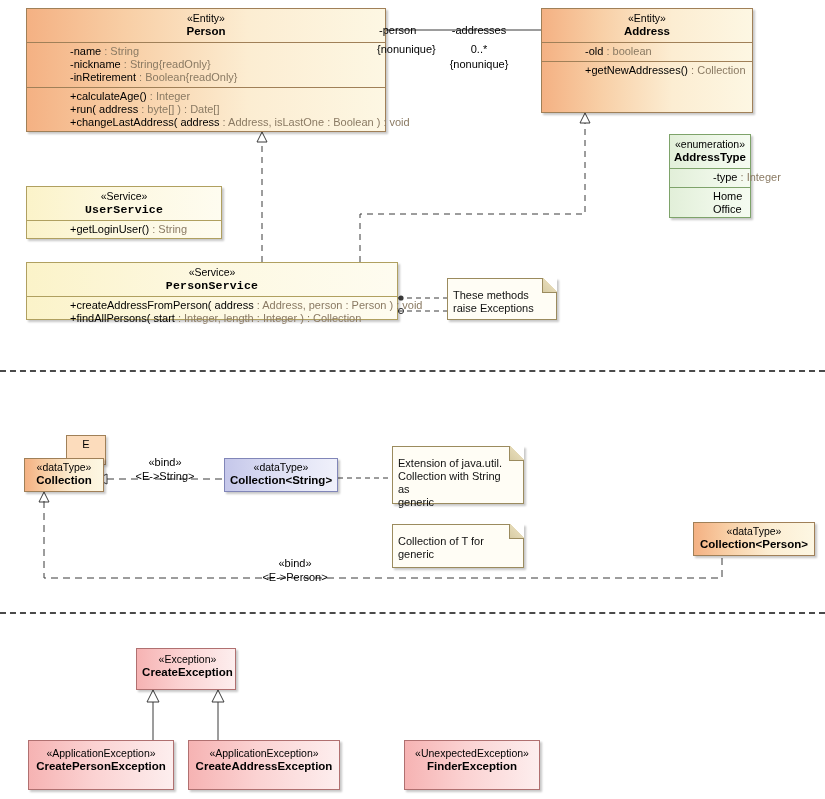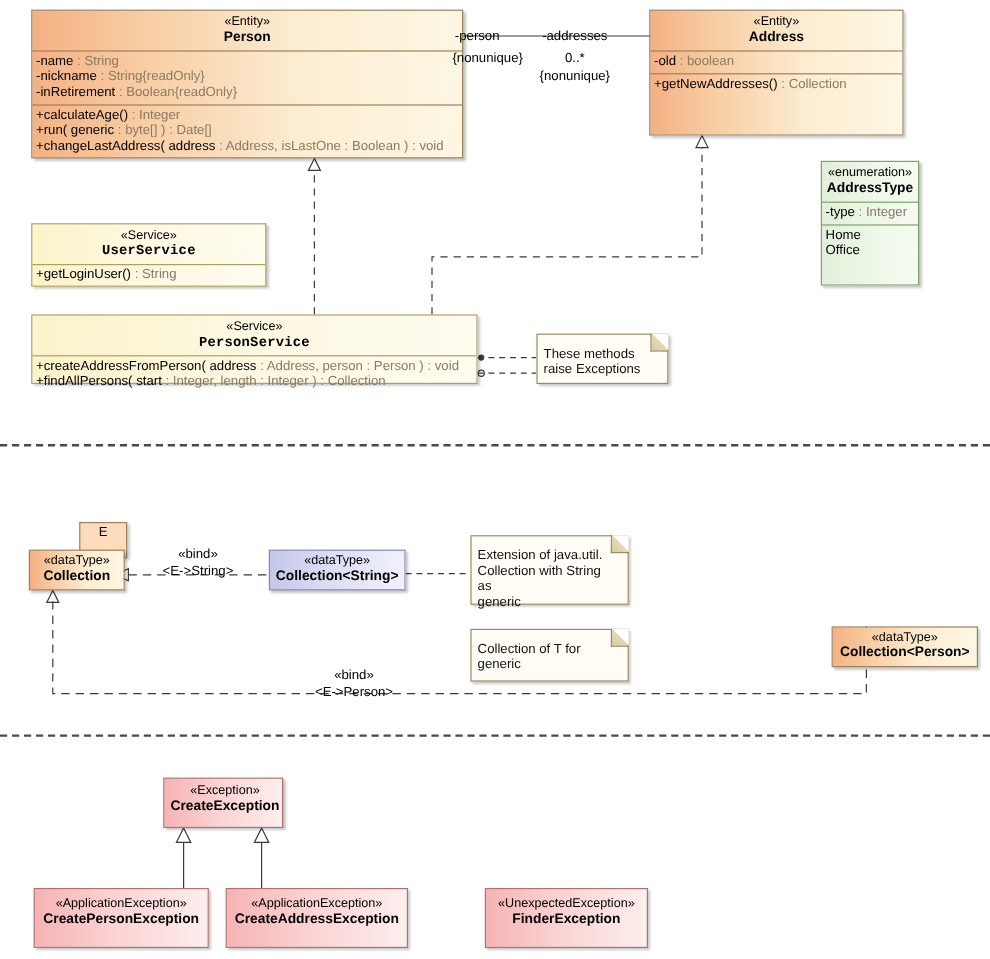--- a/index.html
+++ b/index.html
@@ -29,21 +29,21 @@
     padding:3px 4px 4px 4px;
     border-bottom:1px solid #a08058;
   }
   .uml .hdr .stereo{display:block;font-size:10.5px;}
   .uml .hdr .nm{display:block;font-weight:bold;font-size:11.5px;}
   .uml .sec{
     padding:2px 4px 3px 3px;
     border-bottom:1px solid #a08058;
   }
   .uml .sec:last-child{border-bottom:none;}
-  .uml .sec div{white-space:nowrap;}
+  .uml .sec div{white-space:nowrap;margin-left:40px;}
   .dim{color:#8a7a63;}
 
   
   .svc{
     background:linear-gradient(to right,#fbf3c9 0%,#fdf8e0 45%,#fefcf0 100%);
     border:1px solid #b0a060;
   }
   .svc .hdr,.svc .sec{border-bottom:1px solid #b0a060;}
   .svc .hdr .nm{font-family:"Liberation Mono", monospace;font-weight:bold;font-size:11.5px;letter-spacing:.2px;}
 
@@ -158,21 +158,21 @@
       <span class="stereo">«Entity»</span>
       <span class="nm">Person</span>
     </div>
     <div class="sec">
       <div><span>-name </span><span class="dim">: String</span></div>
       <div><span>-nickname </span><span class="dim">: String{readOnly}</span></div>
       <div><span>-inRetirement </span><span class="dim">: Boolean{readOnly}</span></div>
     </div>
     <div class="sec">
       <div><span>+calculateAge() </span><span class="dim">: Integer</span></div>
-      <div><span>+run( generic </span><span class="dim">: byte[] ) : Date[]</span></div>
+      <div><span>+run( address </span><span class="dim">: byte[] ) : Date[]</span></div>
       <div><span>+changeLastAddress( address </span><span class="dim">: Address, isLastOne : Boolean ) : void</span></div>
     </div>
   </div>
 
   <div class="uml" style="left:541px;top:8px;width:212px;height:105px;">
     <div class="hdr">
       <span class="stereo">«Entity»</span>
       <span class="nm">Address</span>
     </div>
     <div class="sec">
@@ -182,21 +182,21 @@
       <div><span>+getNewAddresses() </span><span class="dim">: Collection<string></string></span></div>
     </div>
   </div>
 
   <div class="lbl" style="left:379px;top:24px;">-person</div>
   <div class="lbl" style="left:377px;top:43px;">{nonunique}</div>
   <div class="lbl rt" style="left:420px;top:24px;width:118px;">-addresses</div>
   <div class="lbl rt" style="left:420px;top:43px;width:118px;">0..*</div>
   <div class="lbl rt" style="left:420px;top:58px;width:118px;">{nonunique}</div>
 
-  <div class="uml enumbox" style="left:684px;top:134px;width:82px;height:104px;">
+  <div class="uml enumbox" style="left:669px;top:134px;width:82px;height:84px;">
     <div class="hdr">
       <span class="stereo">«enumeration»</span>
       <span class="nm">AddressType</span>
     </div>
     <div class="sec">
       <div><span>-type </span><span class="dim">: Integer</span></div>
     </div>
     <div class="sec">
       <div>Home</div>
       <div>Office</div>

